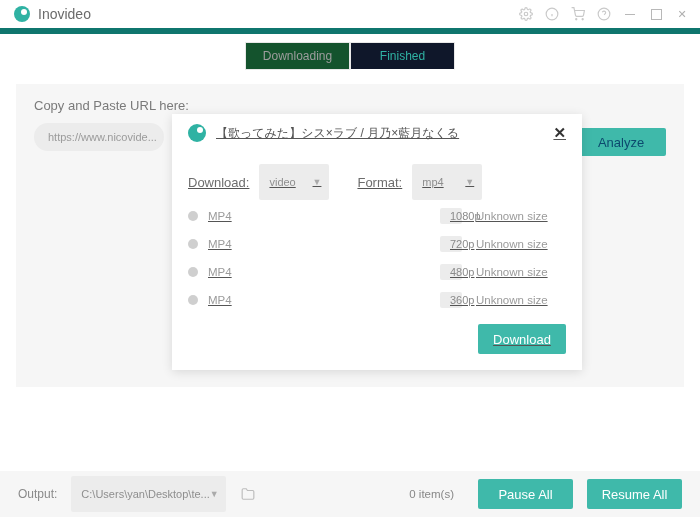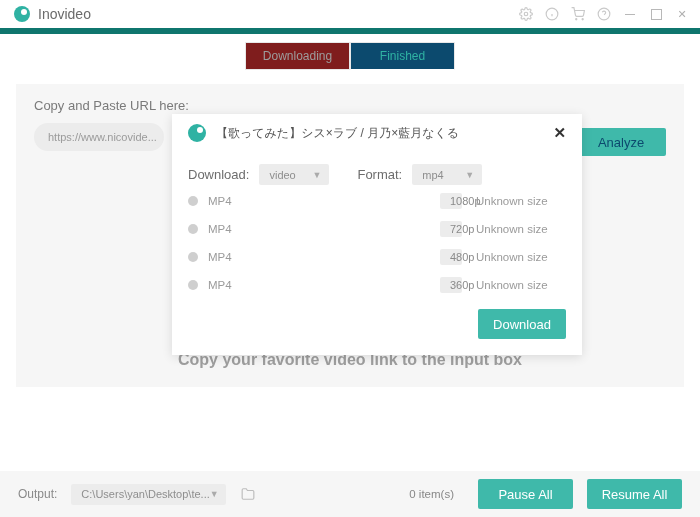--- a/index.html
+++ b/index.html
@@ -9,36 +9,36 @@
   .logo::after { content:""; position:absolute; right:3px; top:3px; width:6px; height:6px; background:#fff; border-radius:50%; }
   .appname { font-size: 14px; color: #6b6b6b; }
   .title-icons { margin-left: auto; display: flex; gap: 10px; color: #c9c9c9; }
   .title-icons span { width: 16px; height: 16px; display:flex; align-items:center; justify-content:center; cursor:pointer; }
   .ti-line::before { content:""; display:block; width:10px; height:1px; background:#b8b8b8; }
   .ti-box::before { content:""; display:block; width:9px; height:9px; border:1px solid #b8b8b8; }
   .ti-x::before { content:"\2715"; font-size:11px; color:#b0b0b0; }
   svg { display:block; }
 
   .tabs { display:flex; justify-content:center; margin-top:8px; }
-  .tab { width:105px; height:28px; display:flex; align-items:center; justify-content:center; font-size:12px; border:1px solid #e8e8e8; background:#7f1d1d; color:#9d9d9d; cursor:pointer; }
-  .tab.active { background:#0c4a6e; color:#2fb2a3; border-bottom-color:#fff; }
+  .tab { width:105px; height:28px; display:flex; align-items:center; justify-content:center; font-size:12px; border:1px solid #e8e8e8; background:#14532d; color:#9d9d9d; cursor:pointer; }
+  .tab.active { background:#0f172a; color:#2fb2a3; border-bottom-color:#fff; }
 
   .section { background:#f6f6f6; margin:14px 16px 0; padding:14px 18px 18px; position:relative; }
   .cp-label { font-size:13px; color:#7a7a7a; margin-bottom:10px; }
   .url-input { height:28px; background:#ececec; border-radius:14px; padding:0 14px; font-size:11px; color:#9b9b9b; display:flex; align-items:center; width:130px; }
   .analyze-btn { position:absolute; right:18px; top:44px; width:90px; height:28px; background:#3fb9aa; color:#0c4a6e; border:none; border-radius:2px; font-size:13px; cursor:pointer; }
 
-  .popup { position:absolute; left:156px; top:30px; width:410px; background:#fff; box-shadow:0 2px 10px rgba(0,0,0,0.12); padding:10px 16px 16px; }
+  .popup { position:absolute; left:156px; top:30px; width:410px; background:#fff; box-shadow:0 2px 10px rgba(0,0,0,0.12); padding:10px 16px 16px;text-decoration:underline; }
   .popup-head { display:flex; align-items:center; gap:10px; padding-bottom:8px; }
   .popup-head .plogo { width:18px; height:18px; border-radius:50%; background:#2fb2a3; position:relative; flex:none; }
   .popup-head .plogo::after { content:""; position:absolute; right:3px; top:3px; width:6px; height:6px; background:#fff; border-radius:50%; }
   .popup-title { font-size:12px; color:#555; }
   .popup-close { margin-left:auto; font-size:15px; font-weight:bold; color:#333; cursor:pointer; }
   .controls { display:flex; align-items:center; gap:10px; margin:14px 0 8px; font-size:13px; color:#6d6d6d; }
-  .select { display:flex; align-items:center; justify-content:space-between; background:#ececec; height:21px; padding:0 8px 0 10px; border-radius:2px; font-size:11px; color:#8e8e8e; cursor:pointer; }
+  .select { display:flex; align-items:center; justify-content:space-between; background:#ececec; height:36px; padding:0 8px 0 10px; border-radius:2px; font-size:11px; color:#8e8e8e; cursor:pointer; }
   .select .arrow { font-size:9px; color:#aaa; }
   .fmt-list { display:flex; flex-direction:column; gap:12px; margin-top:6px; }
   .fmt-row { display:flex; align-items:center; font-size:11.5px; color:#9b9b9b; }
   .radio { width:10px; height:10px; border-radius:50%; background:#cfcfcf; margin-right:10px; }
   .res { margin-left:auto; background:#ececec; color:#8a8a8a; font-size:11px; padding:2px 10px; border-radius:2px; width:22px; text-align:center; }
   .size { width:90px; margin-left:14px; color:#9b9b9b; font-size:11.5px; }
   .dl-btn { margin-top:16px; margin-left:auto; display:block; width:88px; height:30px; background:#3fb9aa; color:#fff; border:none; border-radius:2px; font-size:13px; cursor:pointer; }
 
   .hint { text-align:center; margin-top:200px; font-size:16px; font-weight:600; color:#9e9e9e; }
 

